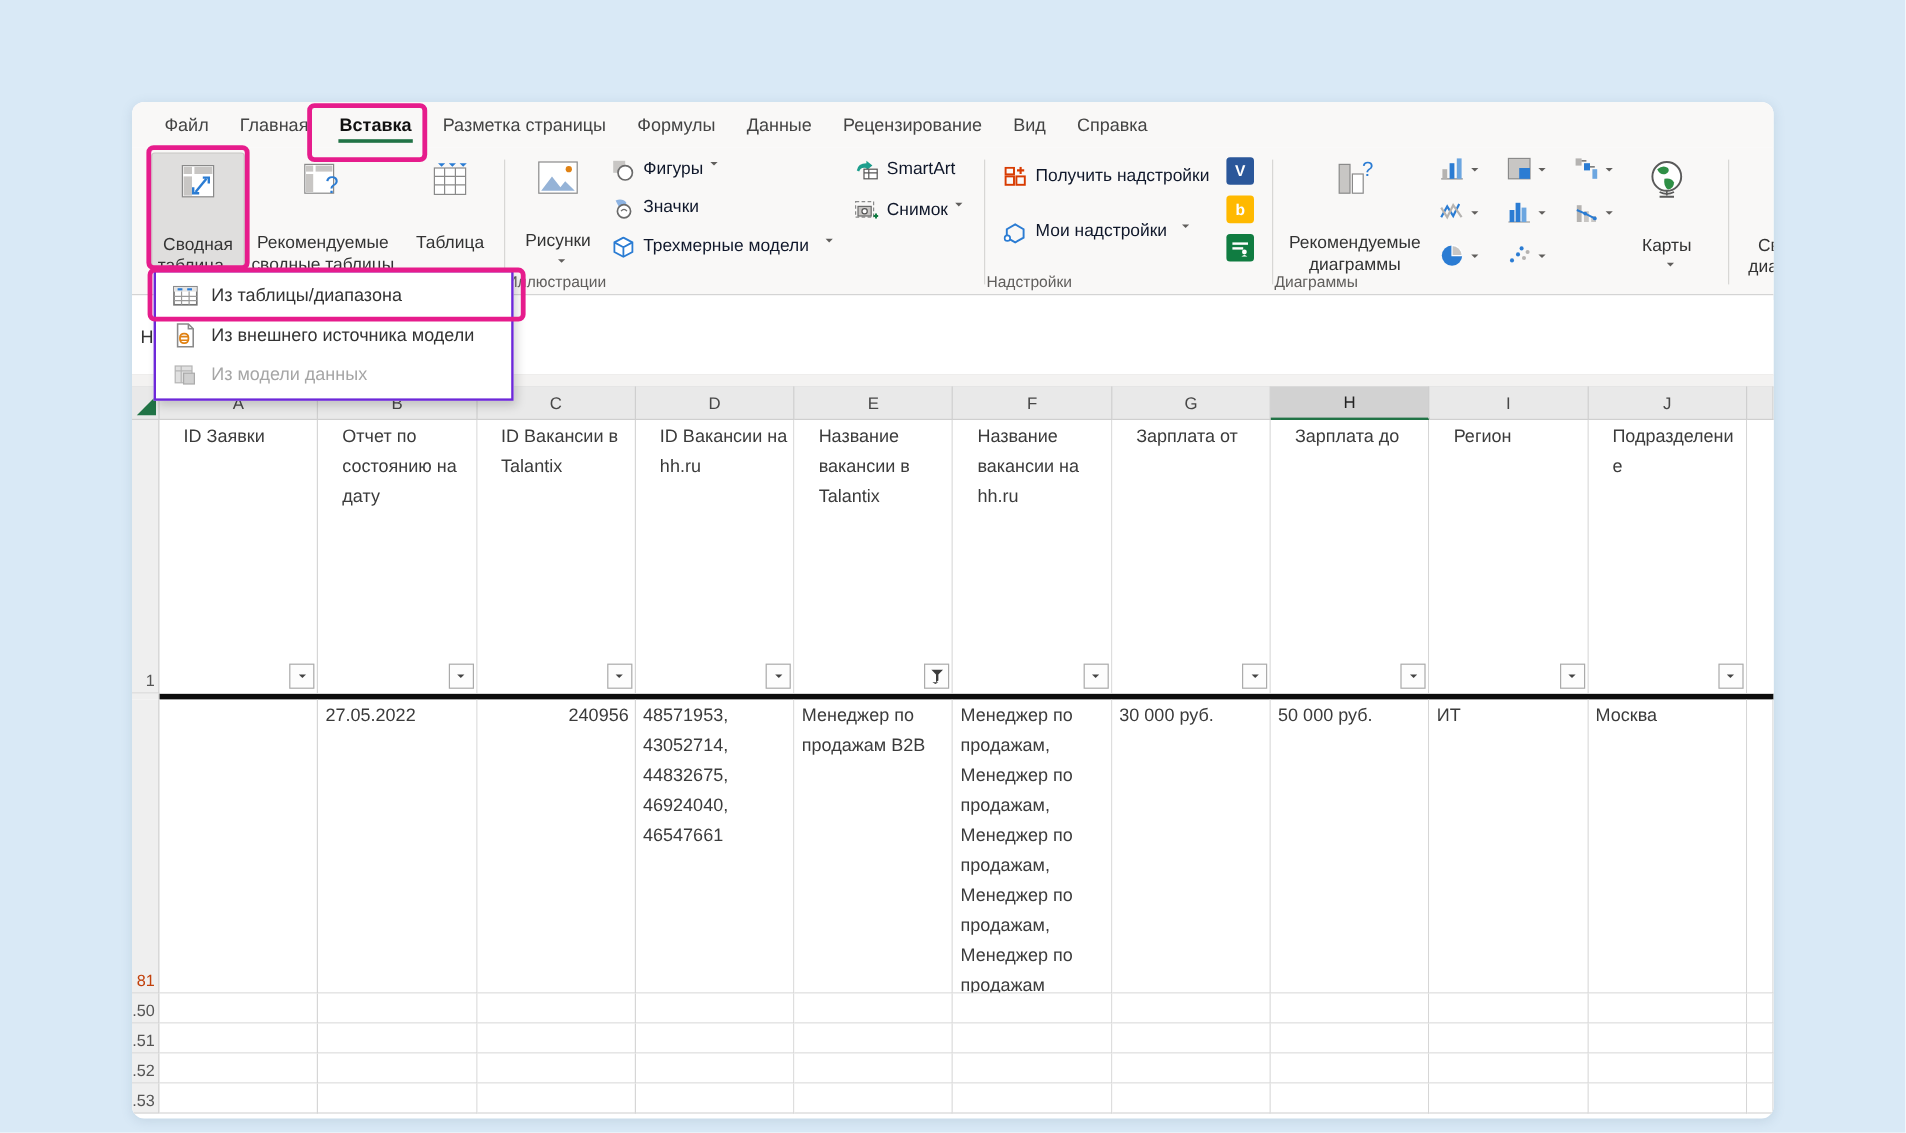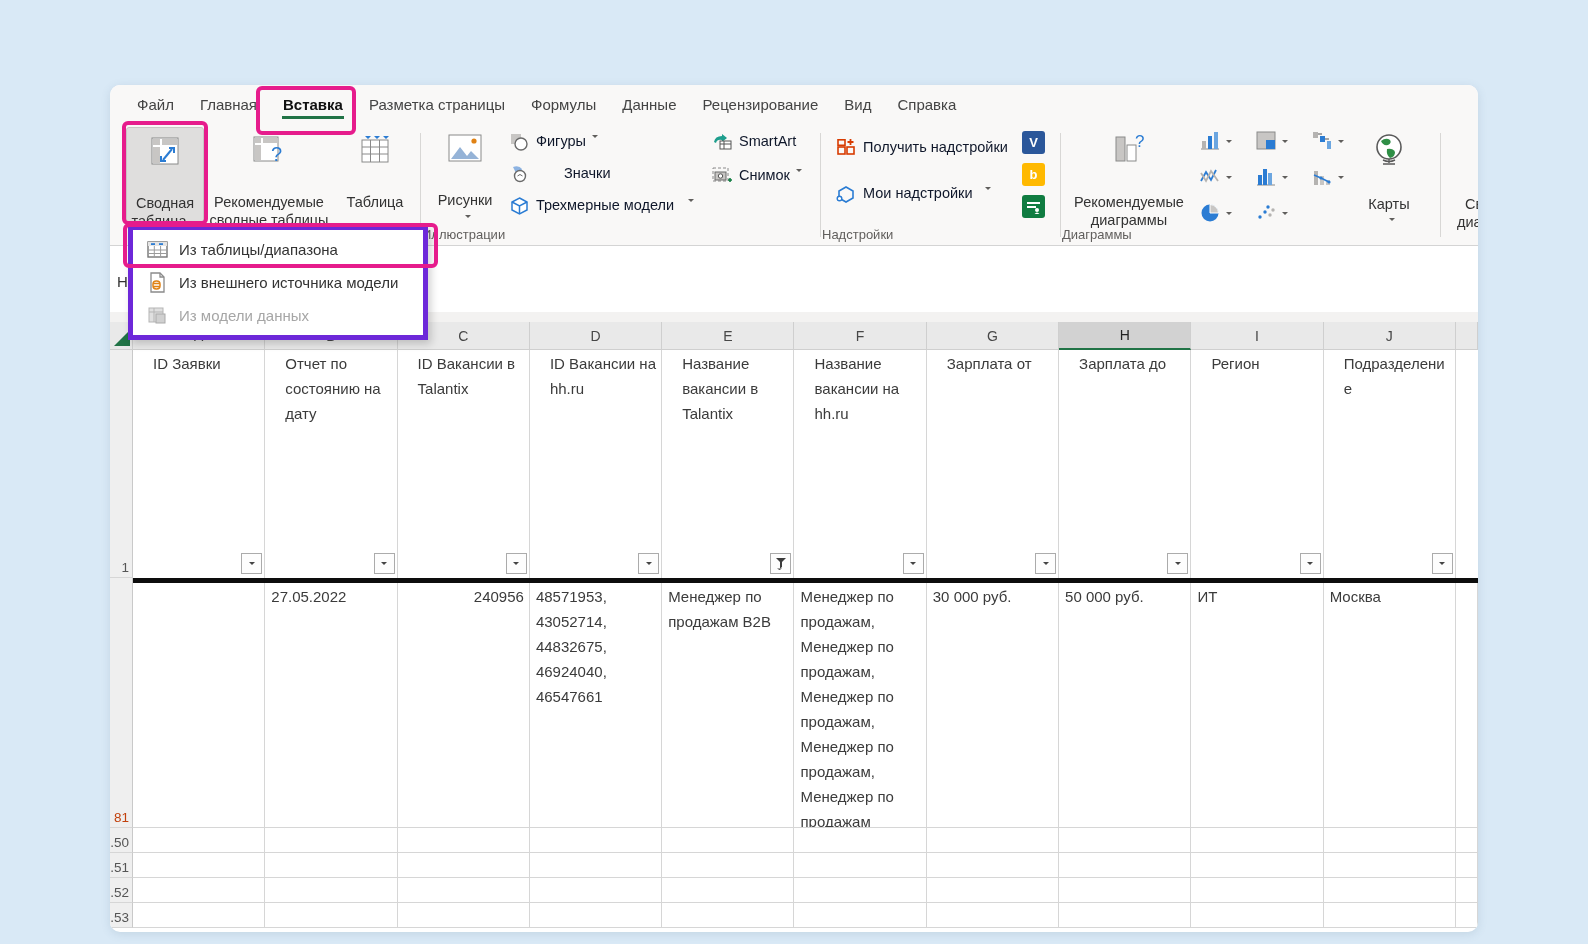--- a/index.html
+++ b/index.html
@@ -44,21 +44,21 @@
   .num{text-align:right;}
   .fbtn{position:absolute;right:2px;bottom:4px;width:19px;height:19px;background:#fdfdfd;border:1px solid #ababab;display:flex;align-items:center;justify-content:center;}
   .fbtn .tri{margin:0;top:1px;border-top-color:#444;}
   .blackline{height:5px;display:grid;grid-template-columns:23px 1fr;}
   .blackline .l{background:#efefef;border-right:1px solid #c9c9c9;}
   .blackline .b{background:#0d0d0d;}
   .datarow{height:245px;}
   .erow{height:25px;}
   .erow .c{padding-top:0;}
   
-  .menu{position:absolute;left:18px;top:140px;width:300px;background:#fff;border:5px solid #6d28d9;box-shadow:3px 4px 8px rgba(0,0,0,.18);padding:3px 0;box-sizing:border-box;}
+  .menu{position:absolute;left:18px;top:140px;width:300px;background:#fff;border:2px solid #6d28d9;box-shadow:3px 4px 8px rgba(0,0,0,.18);padding:3px 0;box-sizing:border-box;}
   .mitem{display:flex;align-items:center;height:33px;padding-left:13px;font-size:15px;color:#333;}
   .mitem .ic{width:22px;margin-right:11px;display:flex;justify-content:center;}
   .mitem.disabled{color:#a6a6a6;}
   
   .pink{position:absolute;border:4px solid var(--acc,#e61c8c);border-radius:6px;pointer-events:none;z-index:30;}
   .menu, .pinkwrap{z-index:20;}
 </style>
 </head>
 <body>
 
@@ -134,21 +134,21 @@
       <div class="smallbtn" style="left:88px;top:10px;">
         <span class="ic">
           <svg width="19" height="18" viewBox="0 0 19 18">
                 <rect x="1" y="1" width="10" height="10" fill="#c8c6c4"></rect>
                 <circle cx="11" cy="11" r="6" fill="#fff" stroke="#6a6a6a" stroke-width="1.4"></circle>
               </svg>
         </span>
         <span>Фигуры</span>
         <span class="tri"></span>
       </div>
-      <div class="smallbtn" style="left:88px;top:42px;gap:28px;">
+      <div class="smallbtn" style="left:88px;top:42px;">
         <span class="ic">
           <svg width="19" height="18" viewBox="0 0 19 18">
                 <path d="M3 2 q6 -2 9 2 q-1 5 -6 4 z" fill="#8db3e2"></path>
                 <circle cx="10" cy="11" r="5.5" fill="#fff" stroke="#6a6a6a" stroke-width="1.4"></circle>
                 <path d="M7.5 11 q2.5 -3 5 0" stroke="#6a6a6a" fill="none"></path>
               </svg>
         </span>
         <span>Значки</span>
       </div>
       <div class="smallbtn" style="left:88px;top:74px;">

